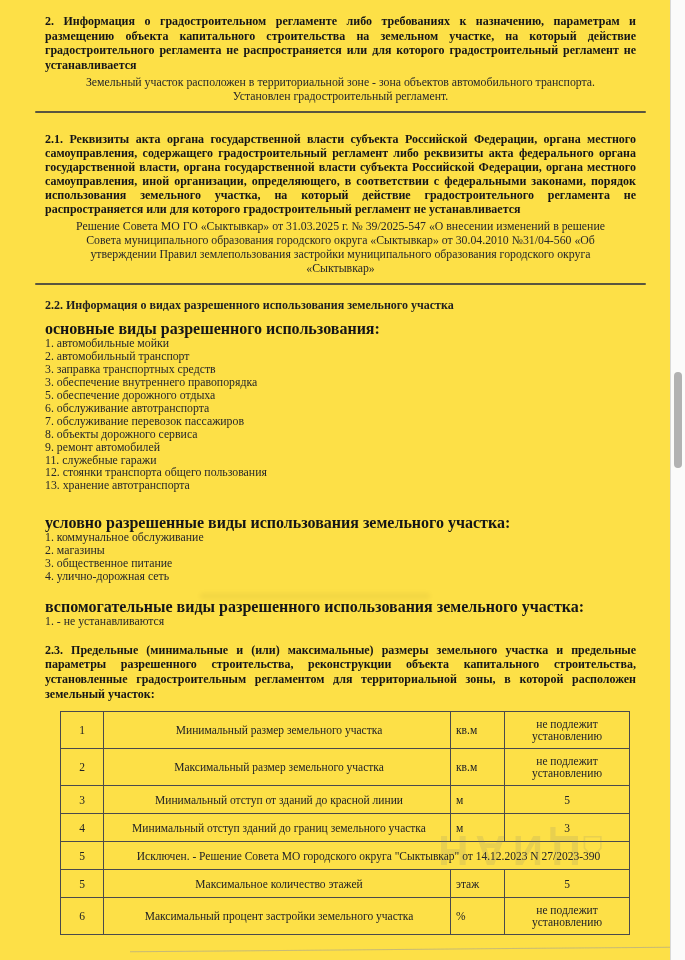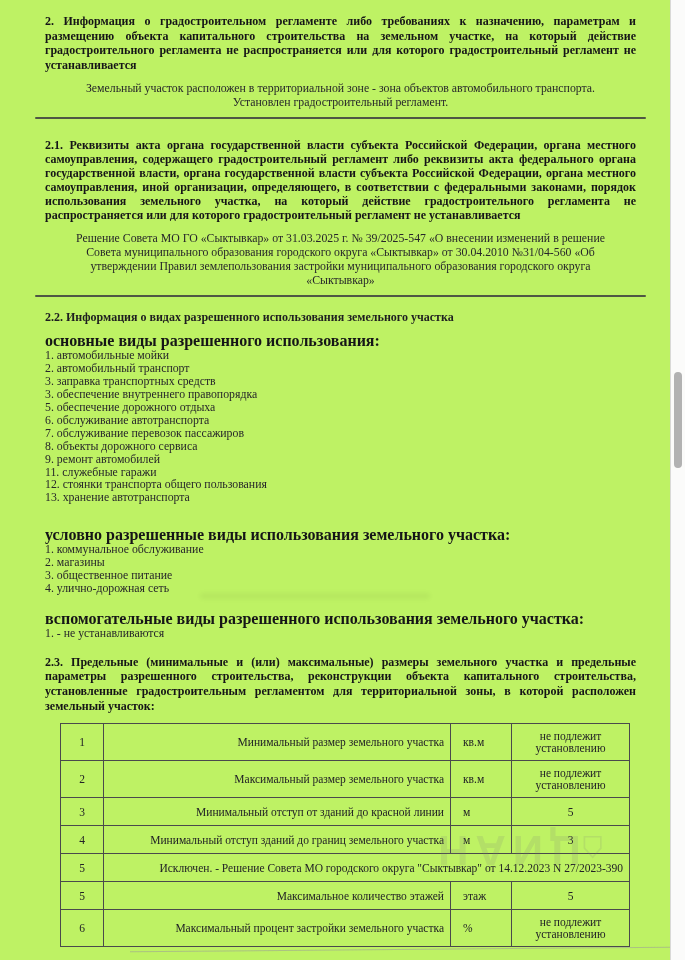--- a/index.html
+++ b/index.html
@@ -1,33 +1,33 @@
 <!DOCTYPE html>
 <html><head>
 <meta charset="utf-8">
 <style>
   html,body{margin:0;padding:0;background:#e9e9e9;}
   .page{
     position:relative;
     width:685px;height:960px;
-    background:#bef264;
+    background:#fde047;
     font-family:"Liberation Serif","DejaVu Serif",serif;
     color:#1e1e20;
     overflow:hidden;
     margin:0 auto;
   }
   .content{position:absolute;left:45px;right:49px;top:14px;}
   .sec-heading{
     font-weight:bold;font-size:12px;line-height:14.6px;
     text-align:justify;color:#151517;
   }
   .sec-heading.tight{line-height:14px;}
   .answer{
     font-size:11.8px;line-height:14px;text-align:center;
-    padding:0 28px;margin-top:9px;color:#26262a;
+    padding:0 28px;margin-top:3px;color:#26262a;
   }
   .rule{
     height:2px;background:#3c3c3e;border-radius:1px;
     margin:8px -10px 0 -10px;opacity:.85;
   }
   .s21{margin-top:19px;}
   .s22-heading{margin-top:13px;font-weight:bold;font-size:12px;line-height:14px;text-align:left;}
   .sub-title{font-weight:bold;font-size:16px;line-height:13px;margin-top:10px;color:#151517;}
   .sub-title.gap-lg{margin-top:24px;}
   .sub-title.gap-md{margin-top:17px;}
@@ -42,22 +42,22 @@
     width:570px;
     font-size:11.5px;color:#222226;
   }
   table.params td{
     border:1px solid #4a4a4c;
     padding:6px 6px;
     vertical-align:middle;
     height:15px;
   }
   table.params td.c-num{width:30px;text-align:center;}
-  table.params td.c-name{width:330px;text-align:right;padding-left:10px;}
-  table.params td.c-unit{width:42px;text-align:left;padding-left:12px;}
+  table.params td.c-name{width:330px;text-align:center;padding-left:10px;}
+  table.params td.c-unit{width:42px;text-align:left;padding-left:5px;}
   table.params td.c-value{text-align:center;}
   table.params td.merged{padding-left:10px;height:11px;}
   .watermark{
     position:absolute;top:826px;right:22px;width:280px;
     transform:rotate(180deg);
     font-family:"Liberation Sans","DejaVu Sans",sans-serif;
     font-weight:bold;font-size:42px;letter-spacing:7px;
     color:rgba(125,125,125,0.16);
     text-align:center;white-space:nowrap;
     user-select:none;

